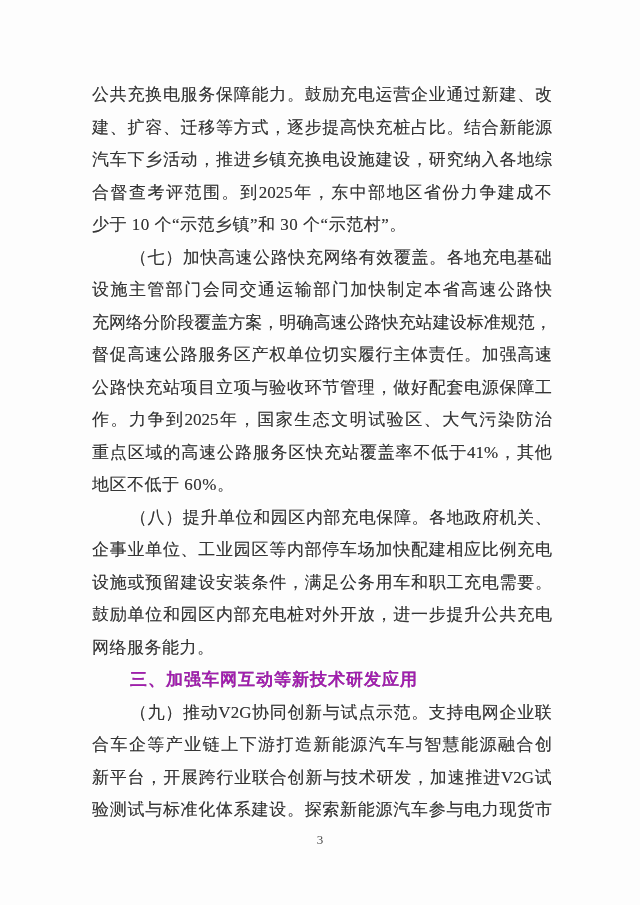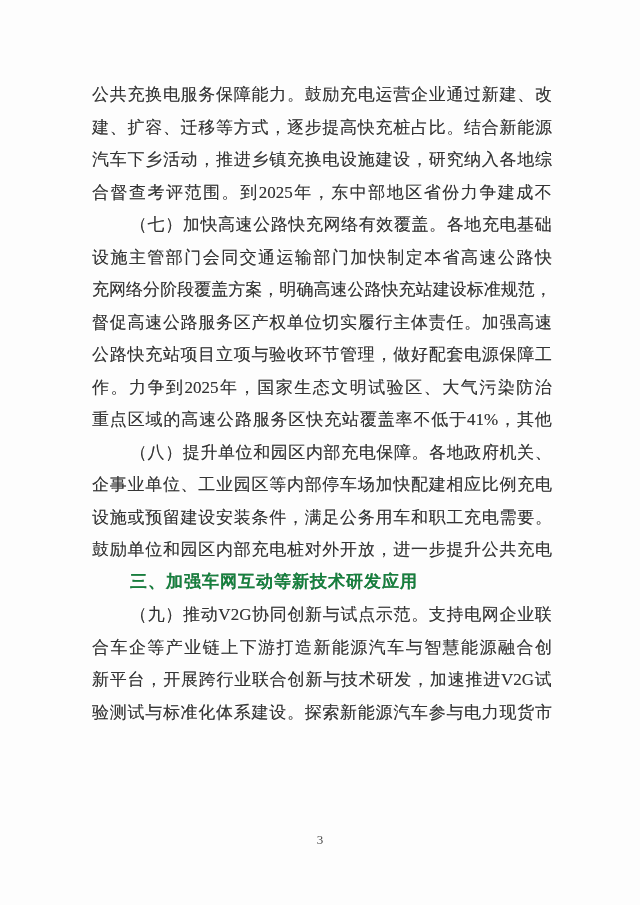--- a/index.html
+++ b/index.html
@@ -37,23 +37,23 @@
   .line.just {
     display: flex;
     justify-content: space-between;
     letter-spacing: 0;
     white-space: normal;
   }
   .line.indent {
     padding-left: 38px;
   }
   .line.bold {
-    font-family: Liberation Mono, monospace;
+    font-family: Liberation Serif, serif;
     font-weight: bold;
-    color: #15803d;
+    color: #a21caf;
     letter-spacing: 1px;
   }
   .page-number {
     position: absolute;
     left: 0;
     right: 0;
     top: 832px;
     text-align: center;
     font-size: 13px;
     color: #4a4a4a;
@@ -167,20 +167,21 @@
         <span>地</span>
         <span>区</span>
         <span>省</span>
         <span>份</span>
         <span>力</span>
         <span>争</span>
         <span>建</span>
         <span>成</span>
         <span>不</span>
       </div>
+      <div class="line">少于 10 个“示范乡镇”和 30 个“示范村”。</div>
       <div class="line just indent">
         <span>（</span>
         <span>七</span>
         <span>）</span>
         <span>加</span>
         <span>快</span>
         <span>高</span>
         <span>速</span>
         <span>公</span>
         <span>路</span>
@@ -358,20 +359,21 @@
         <span>盖</span>
         <span>率</span>
         <span>不</span>
         <span>低</span>
         <span>于</span>
         <span>41%</span>
         <span>，</span>
         <span>其</span>
         <span>他</span>
       </div>
+      <div class="line">地区不低于 60%。</div>
       <div class="line just indent">
         <span>（</span>
         <span>八</span>
         <span>）</span>
         <span>提</span>
         <span>升</span>
         <span>单</span>
         <span>位</span>
         <span>和</span>
         <span>园</span>
@@ -468,20 +470,21 @@
         <span>进</span>
         <span>一</span>
         <span>步</span>
         <span>提</span>
         <span>升</span>
         <span>公</span>
         <span>共</span>
         <span>充</span>
         <span>电</span>
       </div>
+      <div class="line">网络服务能力。</div>
       <div class="line indent bold">三、加强车网互动等新技术研发应用</div>
       <div class="line just indent">
         <span>（</span>
         <span>九</span>
         <span>）</span>
         <span>推</span>
         <span>动</span>
         <span>V2G</span>
         <span>协</span>
         <span>同</span>

